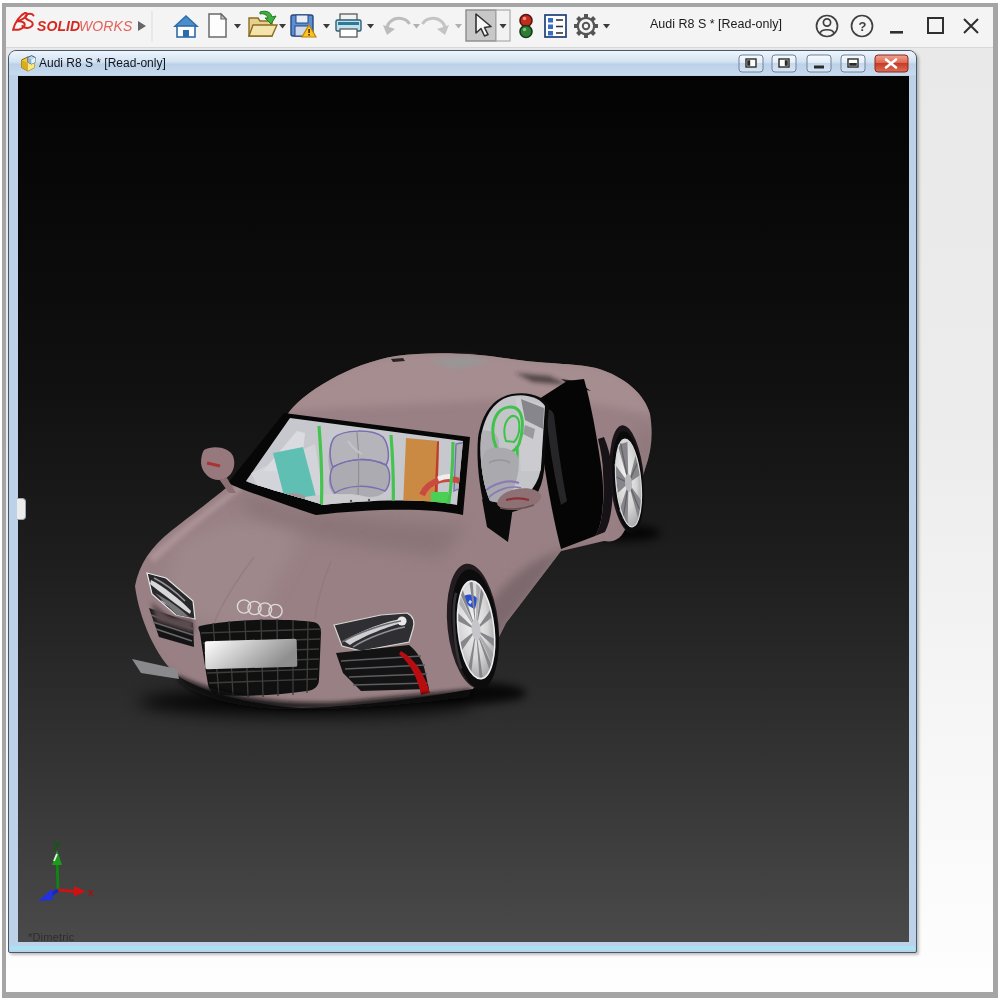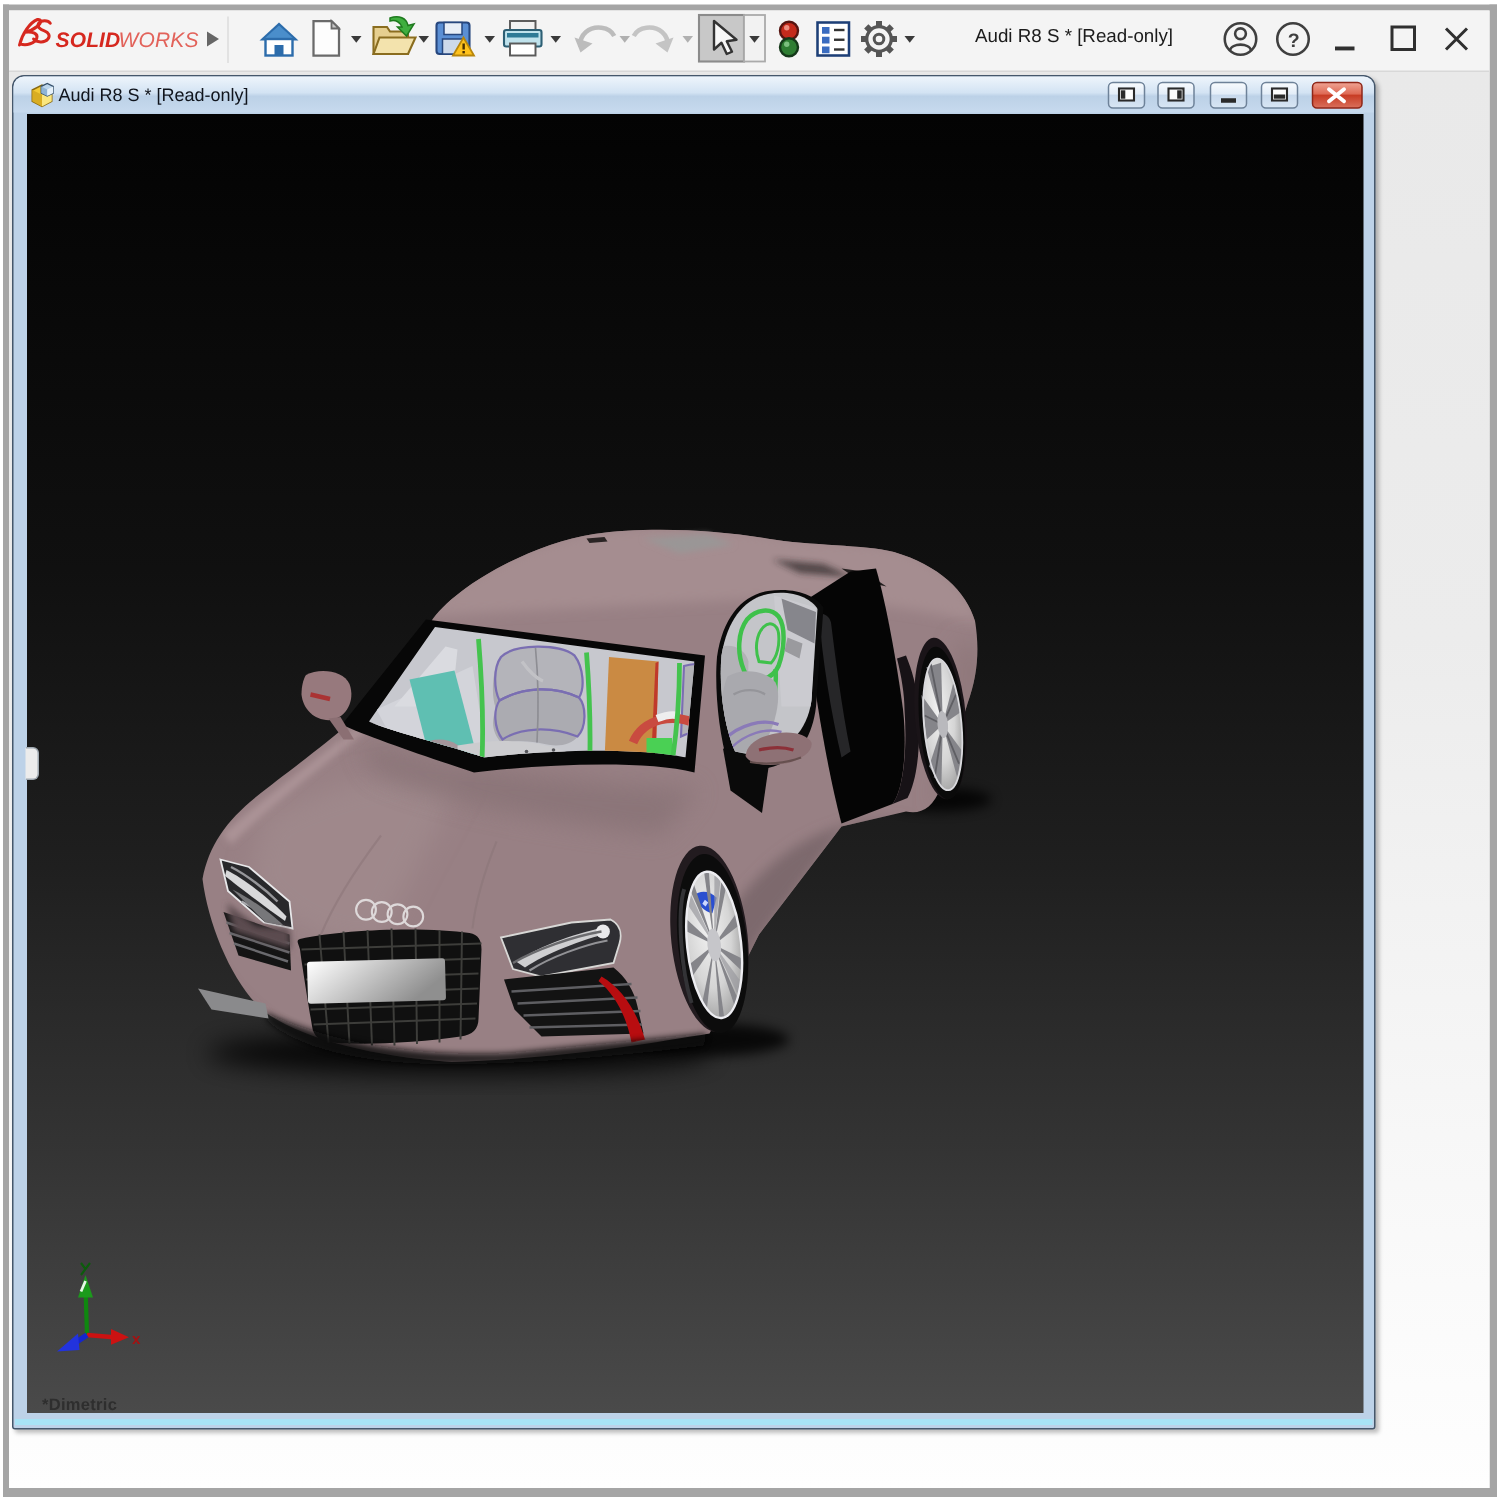--- a/index.html
+++ b/index.html
@@ -17,21 +17,21 @@
   #mdi { left:6px; top:48px; width:987px; height:944px; background:linear-gradient(180deg,#e9e9e9 0%,#ececec 40%,#f7f7f7 75%,#fefefe 100%); }
   
   #child { left:8px; top:50px; width:909px; height:903px; border:1px solid #45576b; border-radius:8px 8px 2px 2px;
            background:#bdd2e8; box-shadow:2px 2px 3px rgba(0,0,0,0.25); }
   #ctitlebar { left:0; top:0; width:907px; height:24px; border-radius:7px 7px 0 0;
            background:linear-gradient(180deg,#eef5fc 0%,#d3e3f3 45%,#bcd1e7 55%,#c7daee 100%); }
   #ctitle { left:30px; top:5px; font-size:12px; color:#10141c; }
   
   #viewport { left:9px; top:25px; width:891px; height:866px;
        background:linear-gradient(180deg,#030303 0%,#101010 35%,#1f1f1f 58%,#343434 80%,#4a4a4a 100%); }
-  #dimetric { left:10px; top:855px; font-size:11px; font-weight:bold; color:#2e2e2e; letter-spacing:0.2px; }
+  #dimetric { left:10px; top:855px; font-size:11px; font-weight:normal; color:#2e2e2e; letter-spacing:0.2px; }
   #sidetab { left:8px; top:447px; width:9px; height:22px; background:#ececec; border:1px solid #9fa8b0; border-left:none; border-radius:0 4px 4px 0; }
 </style>
 </head>
 <body>
 <div id="frame-top" class="abs"></div>
 <div id="frame-left" class="abs"></div>
 <div id="frame-right" class="abs"></div>
 <div id="frame-bottom" class="abs"></div>
 <div id="toolbar" class="abs"></div>
 <svg id="toolbarsvg" class="abs" style="left:0;top:0" width="1000" height="50" viewBox="0 0 1000 50">

